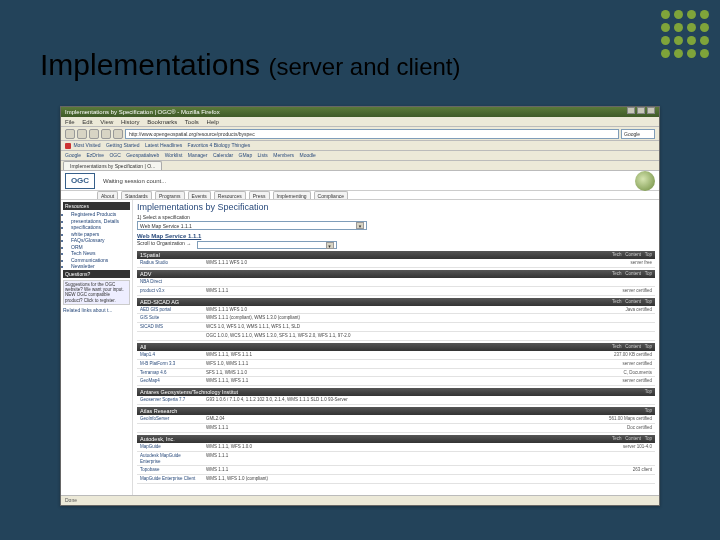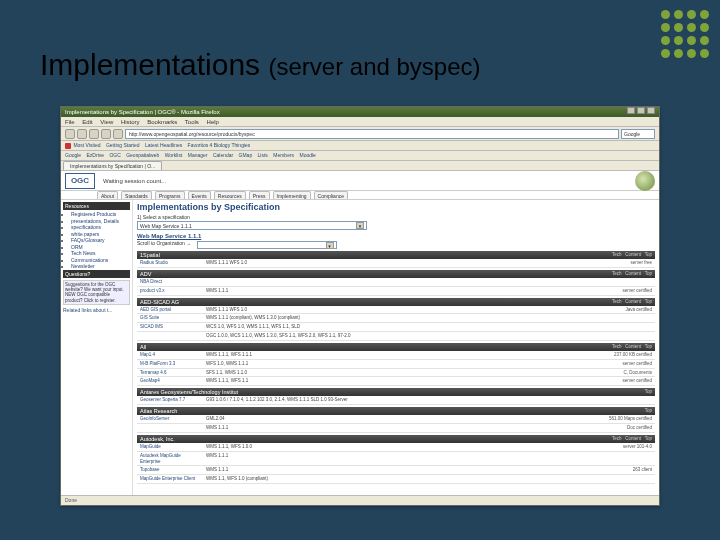--- a/index.html
+++ b/index.html
@@ -165,21 +165,21 @@
   .sb-hdr { background: #333; color: #fff; font-size: 5px; padding: 1px 2px; margin-bottom: 1px; }
   .sidebar ul { list-style: disc; margin-left: 8px; line-height: 1.3; }
   .sb-box { border: 1px solid #ccc; background: #eef; margin-top: 2px; padding: 1px; color: #333; font-size: 4.5px; line-height: 1.2; }
   .sb-link { color: #2a4b7c; margin-top: 2px; display: block; }
   .main {
     flex: 1;
     padding: 2px 4px;
     overflow: hidden;
     font-size: 5px;
   }
-  .main h1 { color: #2a4b7c; font-size: 9px; font-weight: bold; margin-bottom: 2px; }
+  .main h1 { color: #2a4b7c; font-size: 9px; font-weight: normal; margin-bottom: 2px; }
   .step1 { font-size: 5px; color: #333; margin-bottom: 1px; }
   .selbox {
     background: #fff;
     border: 1px solid #7f9db9;
     width: 230px;
     height: 9px;
     font-size: 5px;
     line-height: 8px;
     padding: 0 2px;
     display: flex;
@@ -242,21 +242,21 @@
     <div></div>
     <div></div>
   <div></div>
     <div></div>
     <div></div>
     <div></div>
 </div>
 
 <div class="slide-title">
   <span>Implementations</span>
-  <span class="sub">(server and byspec)</span>
+  <span class="sub">(server and client)</span>
 </div>
 
 <div class="browser">
   <div class="titlebar">
     <span>Implementations by Specification | OGC® - Mozilla Firefox</span>
     <div class="winbtn">
       <span></span>
       <span></span>
       <span></span>
     </div>

